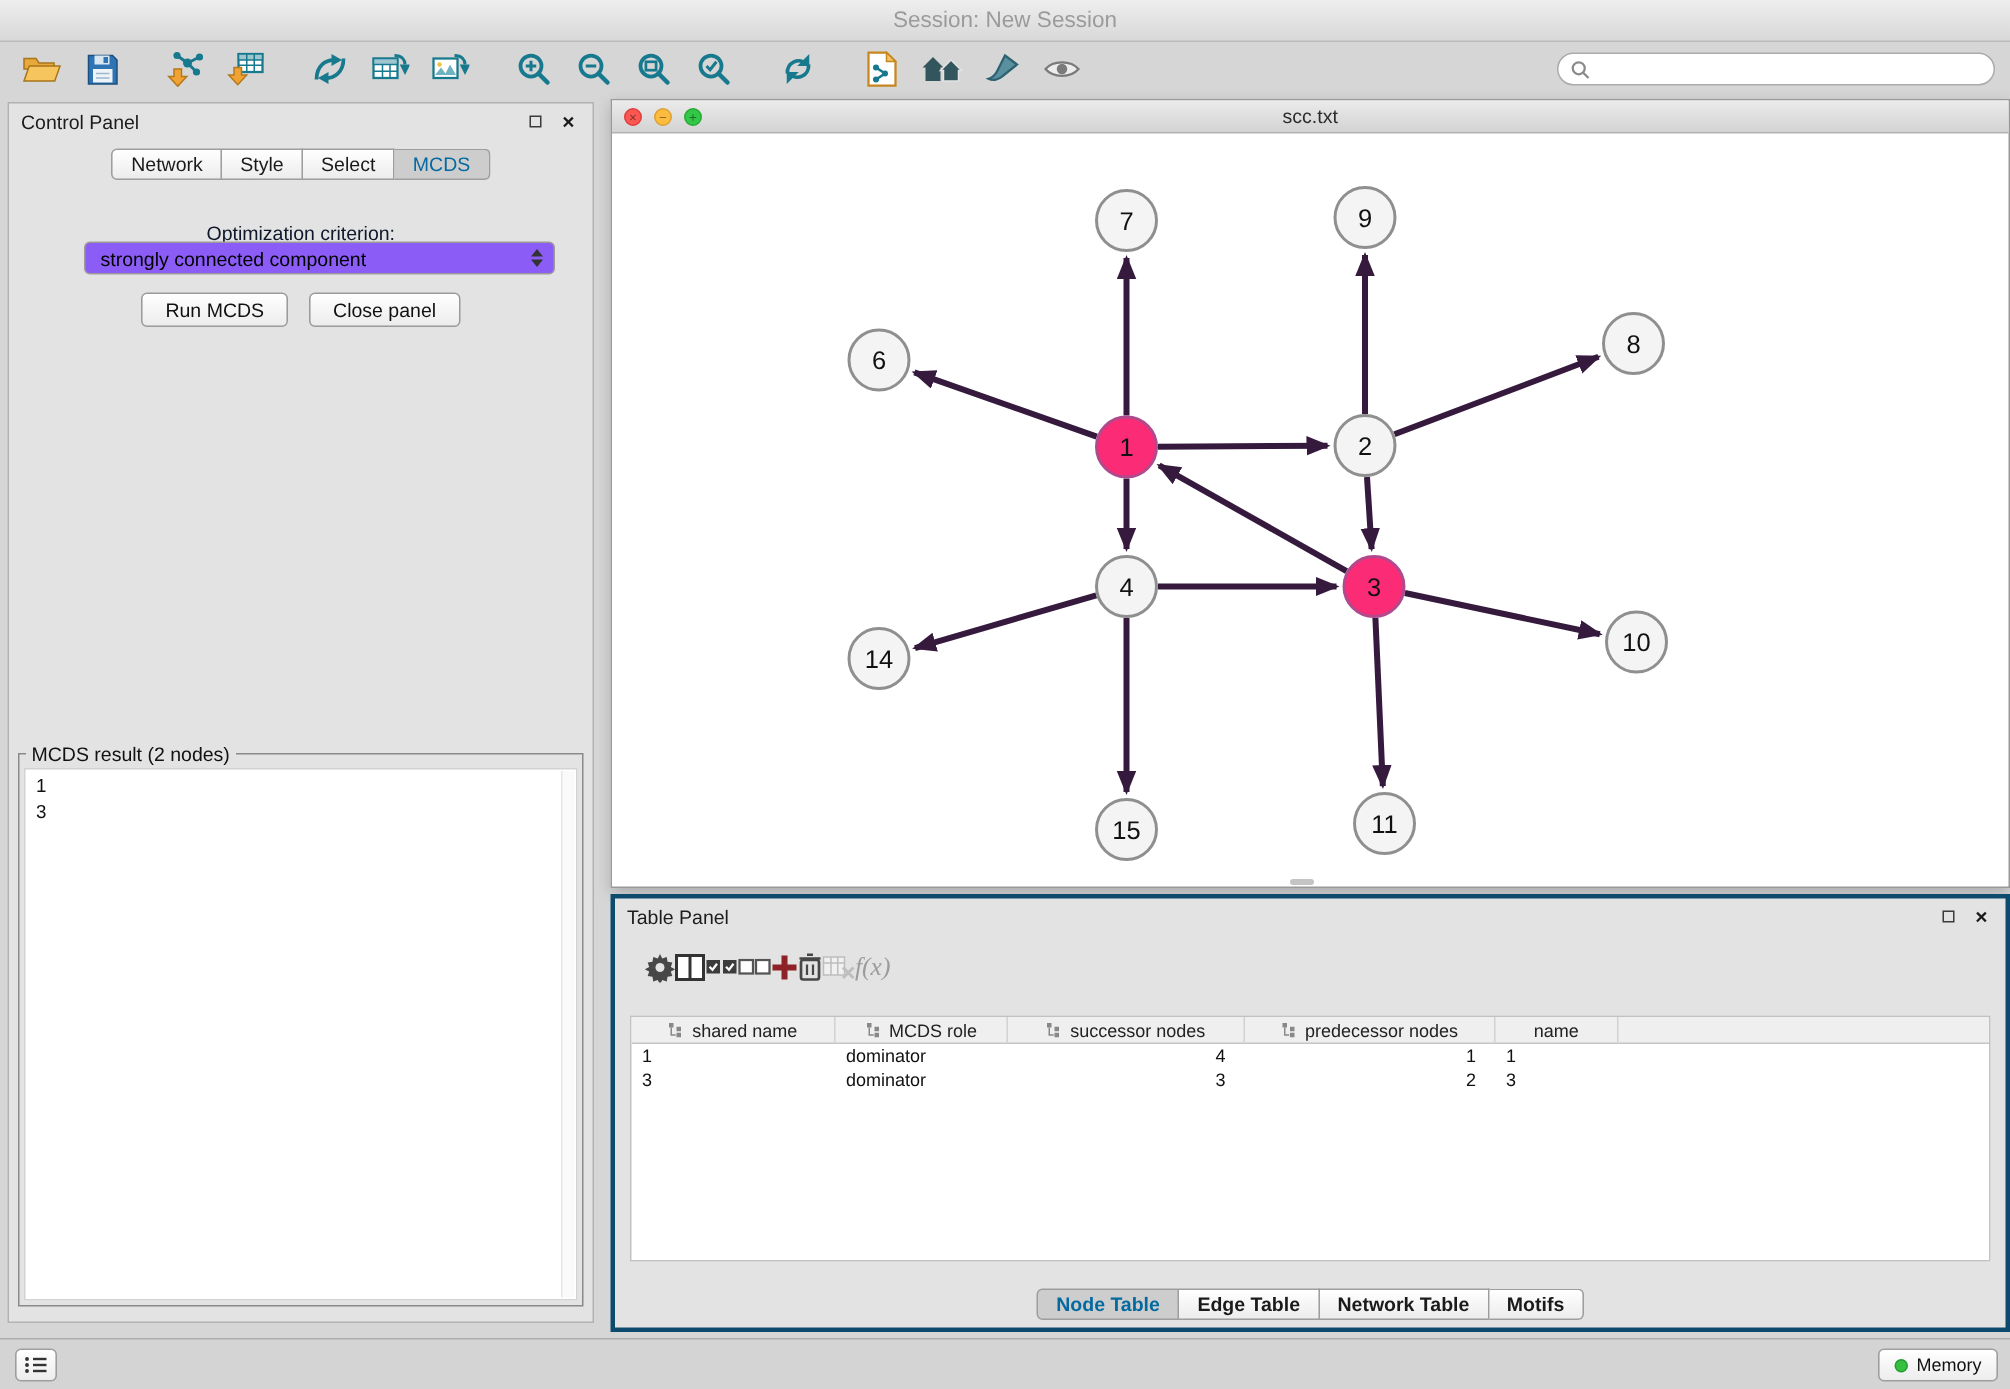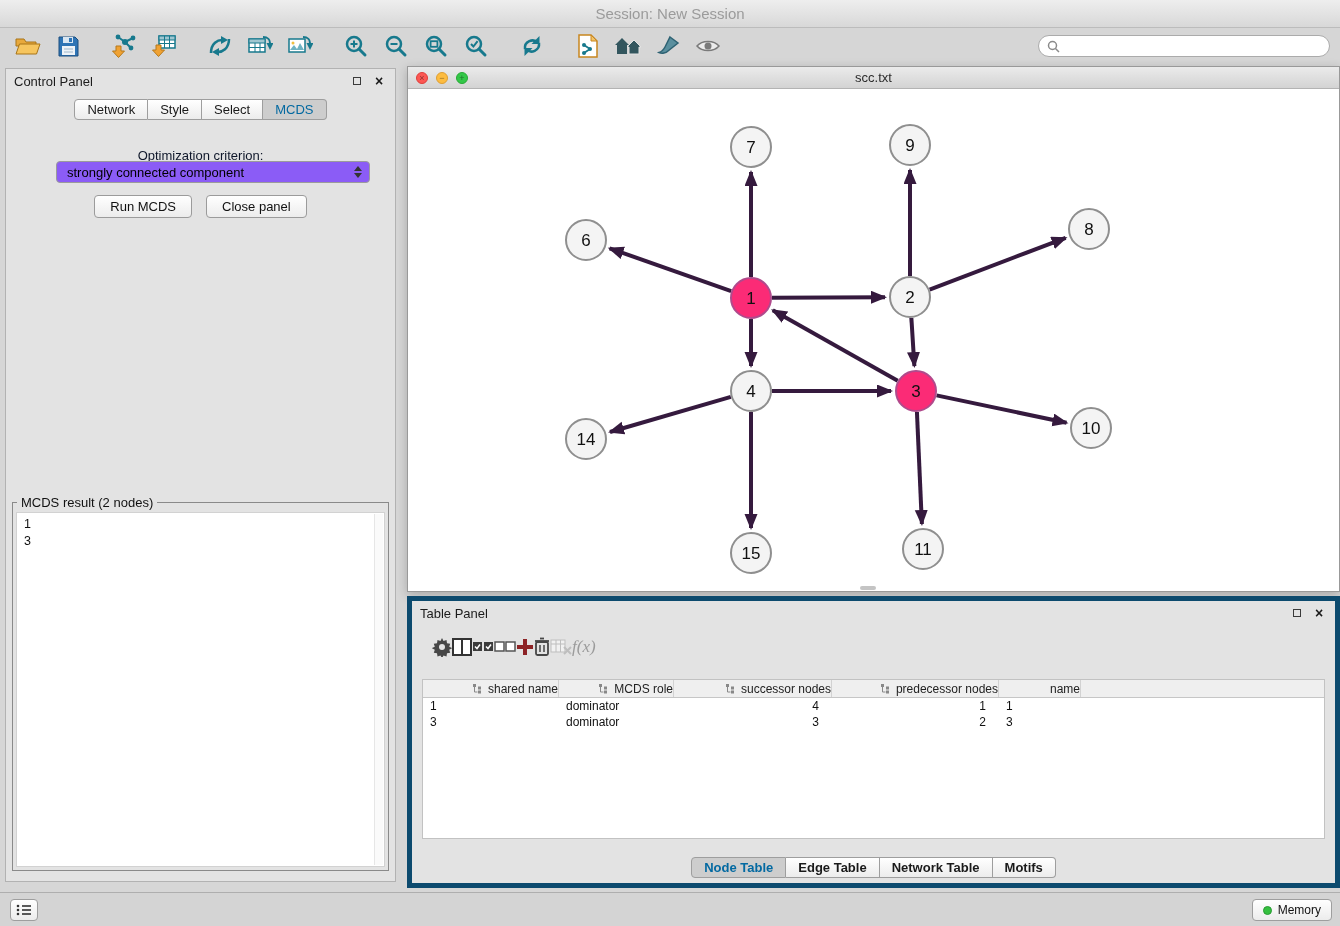--- a/index.html
+++ b/index.html
@@ -63,28 +63,28 @@
   .lights { position:absolute; left:8px; top:5px; display:flex; gap:8px; }
   .light { width:12px; height:12px; border-radius:50%; display:flex; align-items:center; justify-content:center;
     font-size:9px; line-height:1; color:rgba(0,0,0,0.45); cursor:default; }
   .light.red { background:#fc5753; border:1px solid #df3e3a; }
   .light.yellow { background:#fdbc40; border:1px solid #de9f34; }
   .light.green { background:#33c748; border:1px solid #27aa35; }
   .hscroll-nub { position:absolute; bottom:1px; left:452px; width:16px; height:4px; background:#c4c4c4; border-radius:2px; }
 
   
   .tpanel { position:absolute; left:407px; top:596px; width:933px; height:292px;
-    background:#e3e3e3; border:5px solid #0c4a6e; }
+    background:#e3e3e3; border:3px solid #0c4a6e; }
   .tp-toolbar { position:absolute; left:0; top:28px; height:36px; display:flex; align-items:center;
     padding-left:20px; }
   .tpbtn { display:flex; align-items:center; justify-content:center; cursor:default; }
   .fx { font-family:"Liberation Serif", serif; font-style:italic; font-size:17px; color:#9b9b9b; }
   .ttable { position:absolute; left:10px; right:10px; top:78px; bottom:44px; background:#fff; border:1px solid #c2c2c2; overflow:hidden; }
   .thead { display:flex; height:18px; background:#efefef; border-bottom:1px solid #c6c6c6; font-size:12px; color:#222; }
-  .thcell { display:flex; align-items:center; justify-content:flex-end; gap:5px; border-right:1px solid #d2d2d2; cursor:default; }
+  .thcell { display:flex; align-items:center; justify-content:center; gap:5px; border-right:1px solid #d2d2d2; cursor:default; }
   .col-shared { width:136px; } .col-role { width:115px; } .col-succ { width:158px; }
   .col-pred { width:167px; } .col-name { width:82px; } .col-fill { flex:1; border-right:none; }
   .trow { display:flex; height:16px; font-size:12px; color:#111; }
   .tcell { display:flex; align-items:center; }
   .tcell.left { justify-content:flex-start; padding-left:7px; }
   .tcell.right { justify-content:flex-end; padding-right:13px; }
   .tp-tabs { position:absolute; bottom:5px; left:0; right:0; display:flex; justify-content:center;font-weight:bold; }
 
   
   .statusbar { position:absolute; left:0; right:0; bottom:0; height:34px; background:#d4d4d4; border-top:1px solid #aeaeae; }

